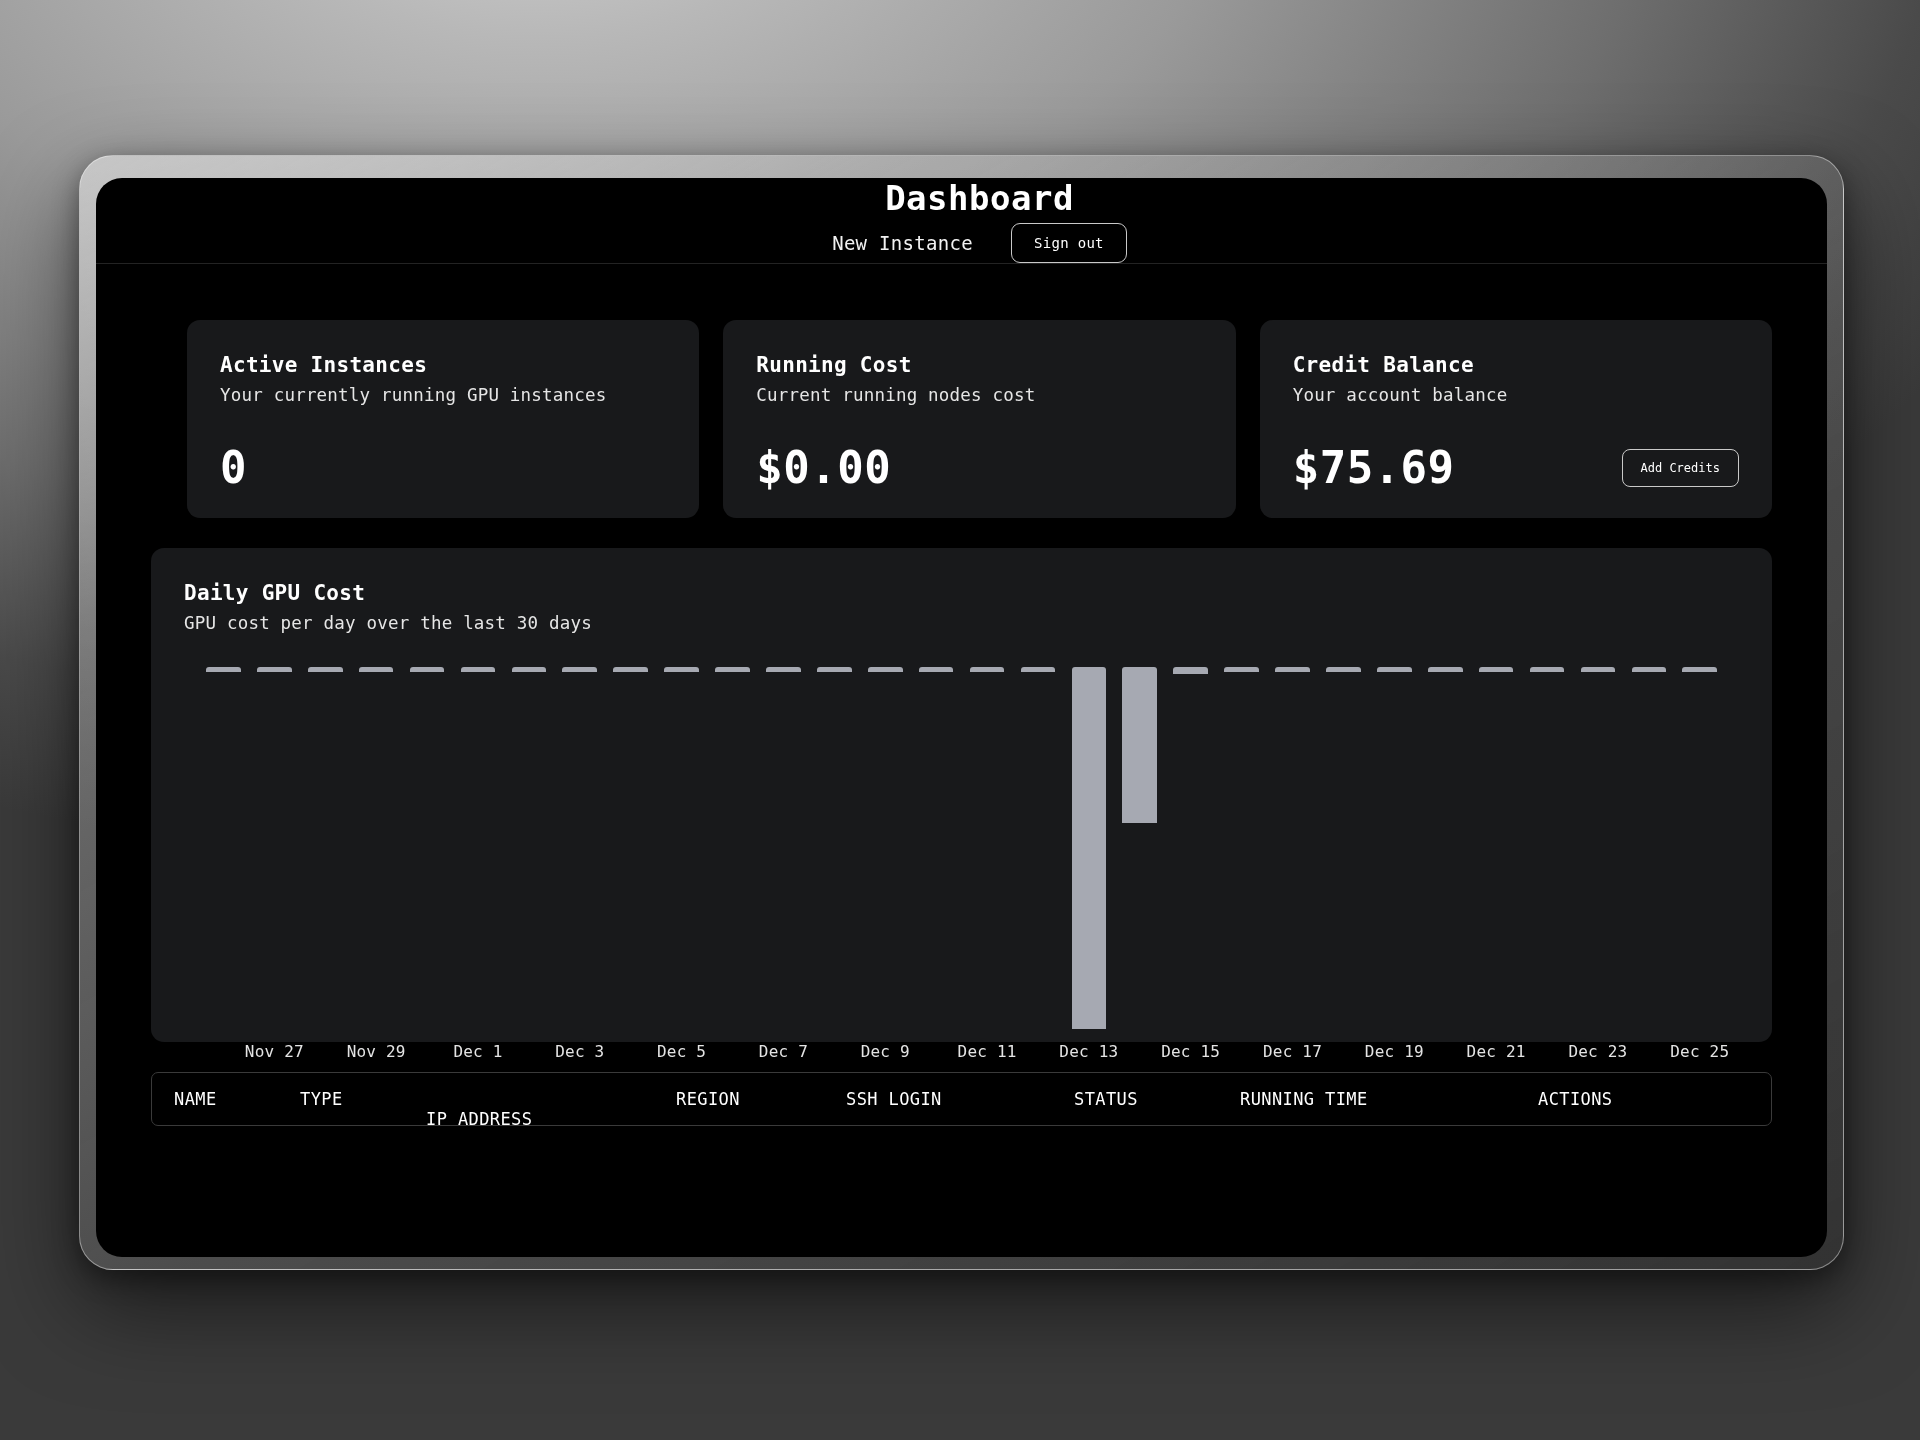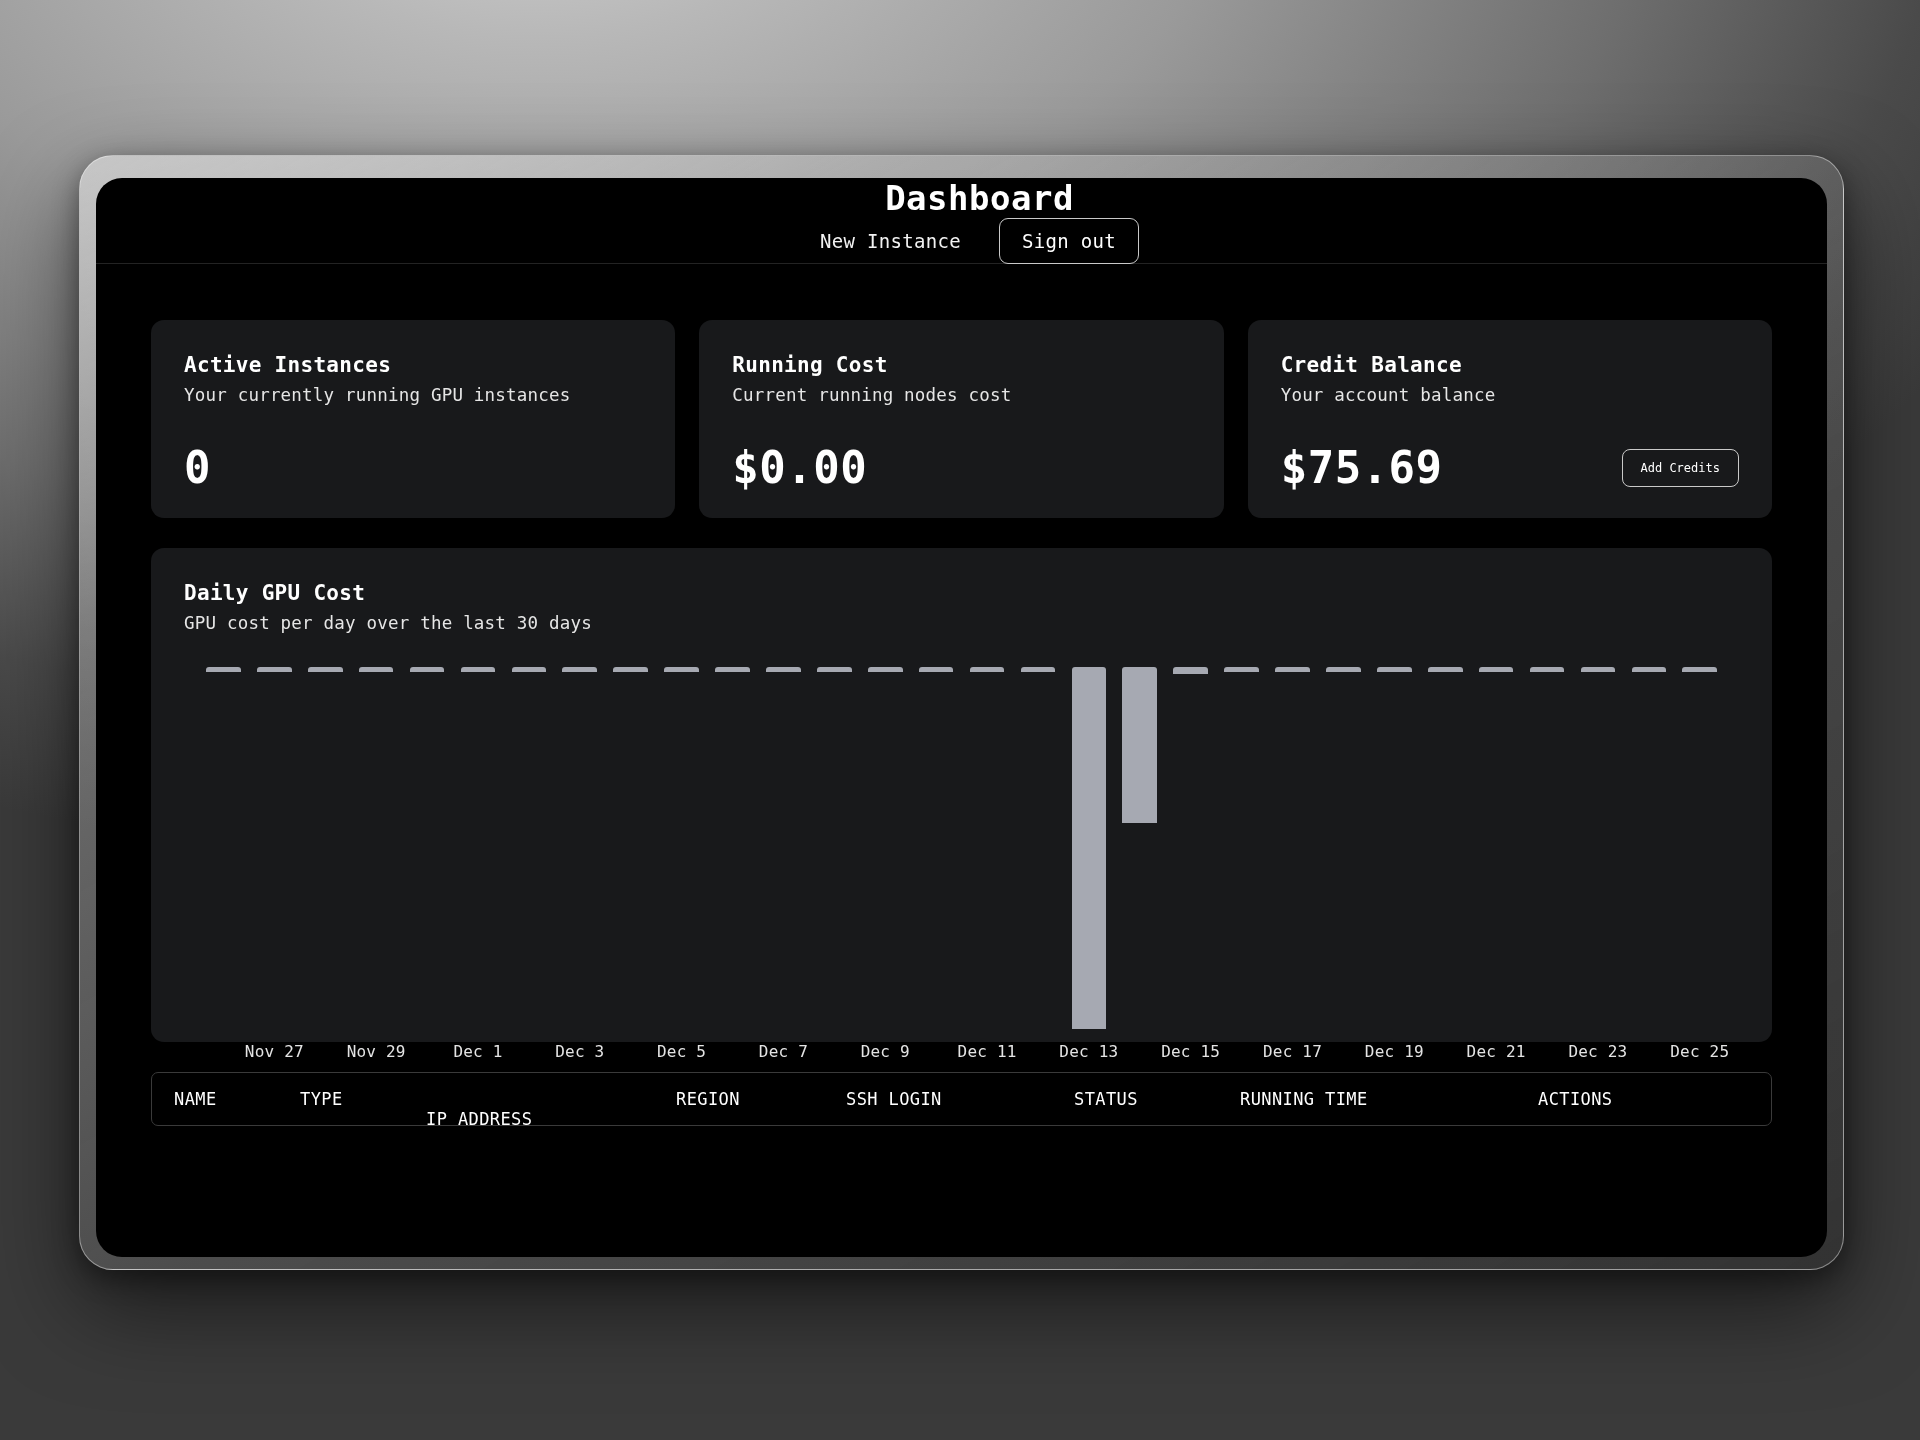--- a/index.html
+++ b/index.html
@@ -73,40 +73,41 @@
     font-size: 19px;
     color: #f2f2f2;
     background: none;
     border: none;
     font-family: inherit;
     cursor: pointer;
     letter-spacing: 0.3px;
   }
 
   .outline-btn {
-    font-size: 19px;
+    font-size: 14px;
     color: #ffffff;
     background: transparent;
     border: 1px solid #c9c9c9;
     border-radius: 9px;
     padding: 11px 22px;
     font-family: inherit;
     cursor: pointer;
     letter-spacing: 0.3px;
   }
 
   
   .content {
     padding: 56px 55px 0 55px;
   }
 
   
   .stat-row {
     display: flex;
     gap: 24px;
+    margin-left: 36px;
   }
 
   .stat-card {
     flex: 1;
     background: #18191b;
     border-radius: 13px;
     padding: 33px 33px 30px 33px;
     height: 198px;
     position: relative;
   }

